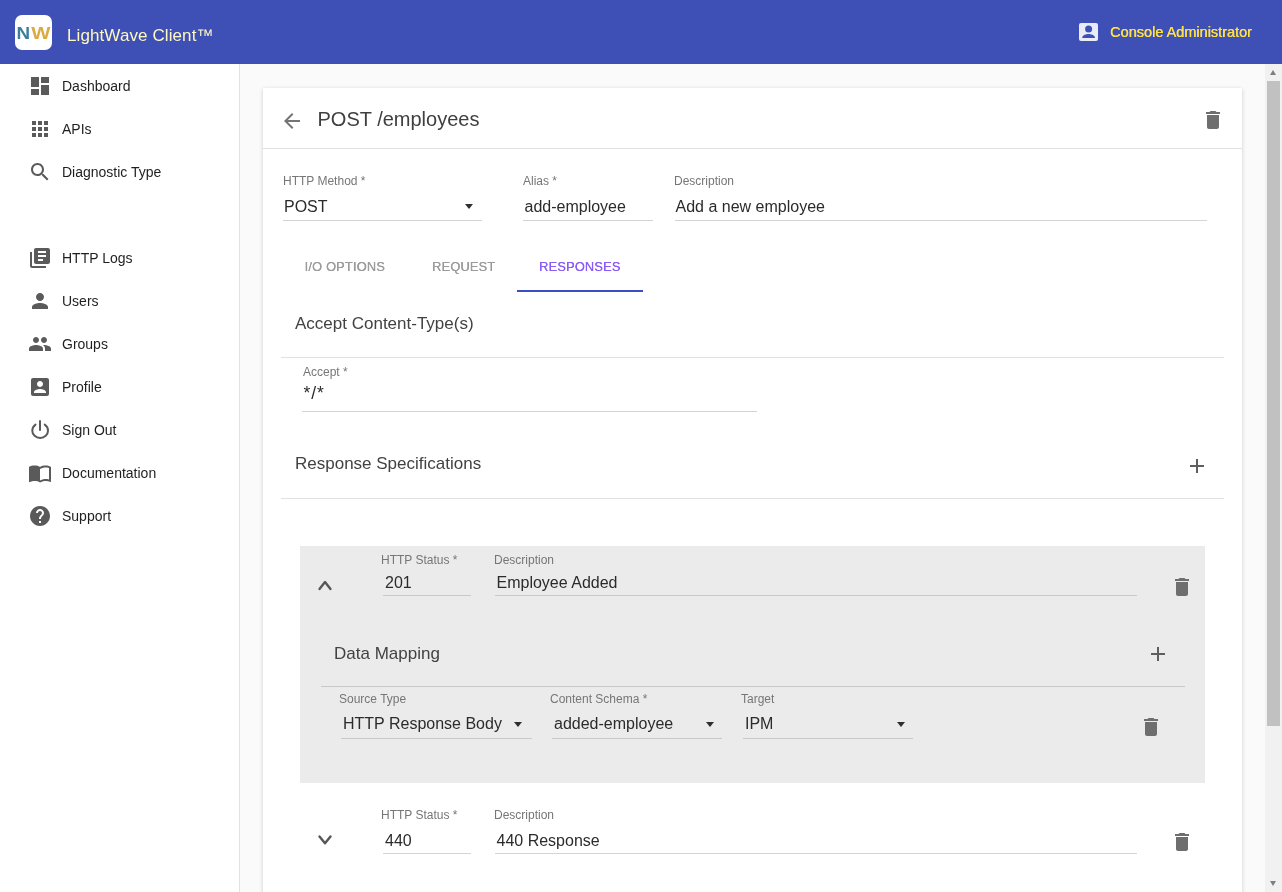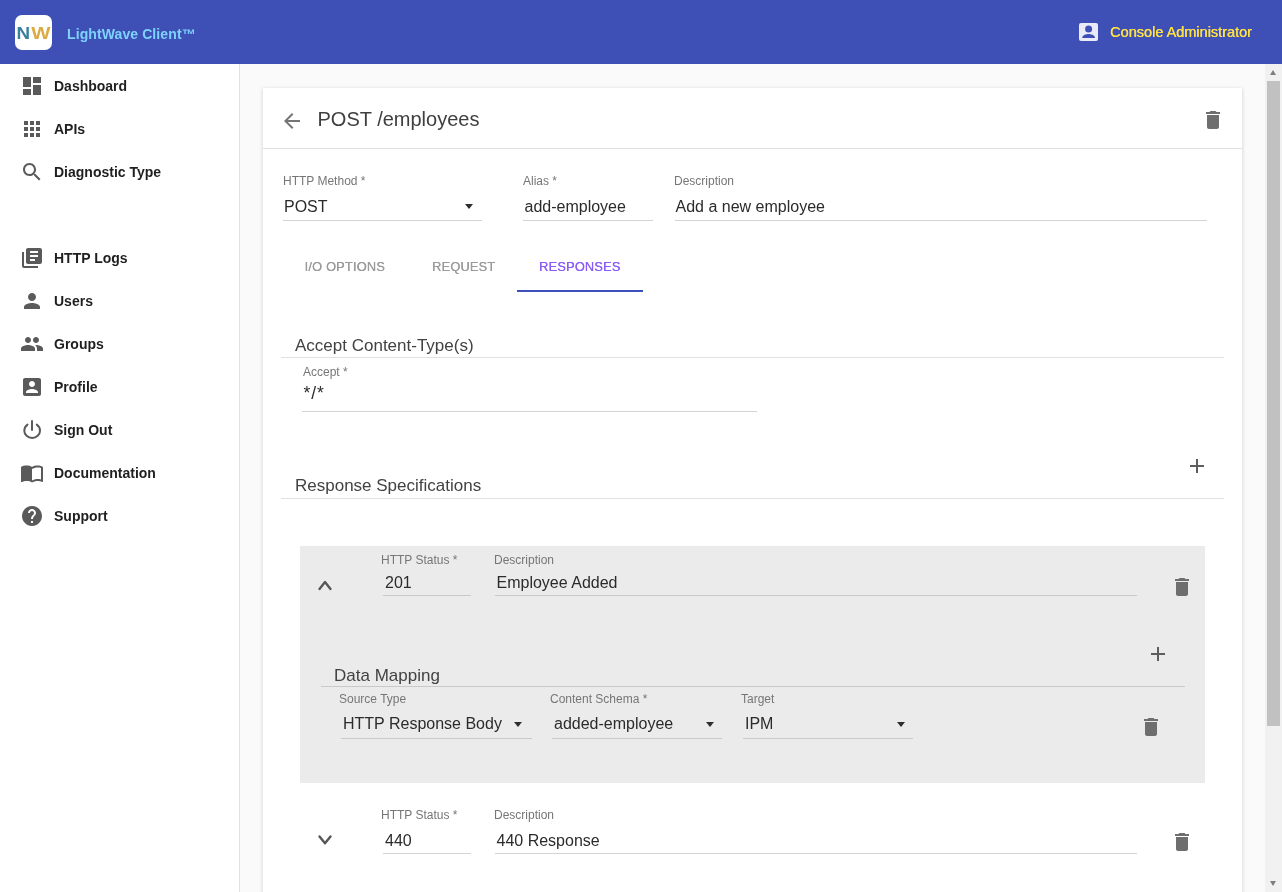--- a/index.html
+++ b/index.html
@@ -1,33 +1,33 @@
 <!DOCTYPE html>
 <html><head>
 <meta charset="utf-8">
 <style>
 * { margin:0; padding:0; box-sizing:border-box; }
 html,body { width:1282px; height:892px; overflow:hidden; font-family:"Liberation Sans", sans-serif; background:#fafafa; }
 .abs { position:absolute; }
 
 #appbar { position:absolute; left:0; top:0; width:1282px; height:64px; background:#3e4fb5; z-index:30; }
 #logo { position:absolute; left:15px; top:15px; width:37px; height:35px; background:#fff; border-radius:7px; }
-#title { position:absolute; left:67px; top:26.5px; font-size:14px; font-weight:700; color:#7dd3fc; letter-spacing:.1px; line-height:1; }
+#title { position:absolute; left:67px; top:26.5px; font-size:17px; font-weight:400; color:#fef9c3; letter-spacing:.1px; line-height:1; }
 #acctname { position:absolute; left:1110px; top:25.2px; font-size:14.5px; font-weight:400; color:#fde047; line-height:1; text-shadow:0.35px 0 0 currentColor; }
 
 #sidebar { position:absolute; left:0; top:64px; width:240px; height:828px; background:#fff; border-right:1px solid #e2e2e2; z-index:10; }
-.mi { position:absolute; left:4px; width:239px; height:43px;font-weight:bold; }
+.mi { position:absolute; left:12px; width:239px; height:43px; }
 .mi svg { position:absolute; left:16px; top:9.5px; }
 .mi span { position:absolute; left:50px; top:14.5px; font-size:14px; color:#1f1f1f; line-height:1; }
 #card { position:absolute; left:263px; top:88px; width:979px; height:820px; background:#fff; box-shadow:0 1px 4px rgba(0,0,0,.18); z-index:5; }
 .lbl { position:absolute; font-size:12px; color:#767676; line-height:1; white-space:nowrap; }
 .val { position:absolute; font-size:16px; color:#2b2b2b; line-height:1; white-space:nowrap; }
 .ul { position:absolute; height:1px; background:#d4d4d4; }
 .hr { position:absolute; height:1px; background:#e1e1e1; }
-.head17 { position:absolute; font-size:17px; color:#424242; line-height:1; white-space:nowrap;margin-top:22px; }
+.head17 { position:absolute; font-size:17px; color:#424242; line-height:1; white-space:nowrap; }
 .tab { position:absolute; font-size:12.8px; font-weight:400; letter-spacing:.2px; line-height:1; color:#9b9b9b; text-shadow:0.3px 0 0 currentColor; }
 .caret { position:absolute; width:0; height:0; border-left:4.7px solid transparent; border-right:4.7px solid transparent; border-top:5px solid #2e2e2e; }
 
 #sbar { position:absolute; left:1265px; top:64px; width:17px; height:828px; background:#f1f1f1; z-index:40; }
 #sthumb { position:absolute; left:2px; top:17px; width:13px; height:645px; background:#c1c1c1; }
 .sarrow { position:absolute; left:4.6px; width:0; height:0; border-left:3.9px solid transparent; border-right:3.9px solid transparent; }
 #grayblk { position:absolute; left:36.5px; top:457.5px; width:905.5px; height:237px; background:#ebebec; }
 </style>
 </head>
 <body>

